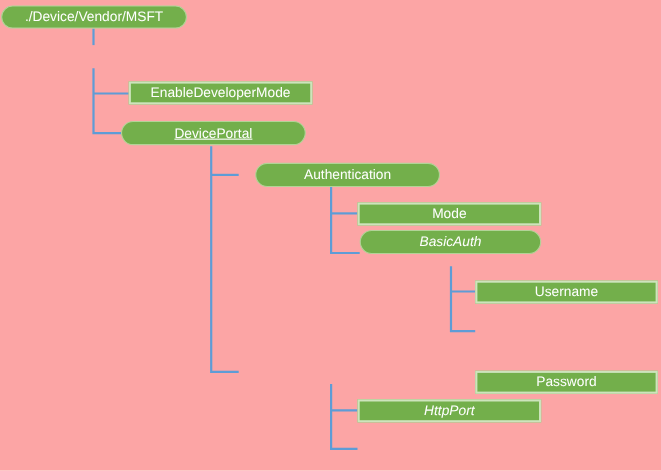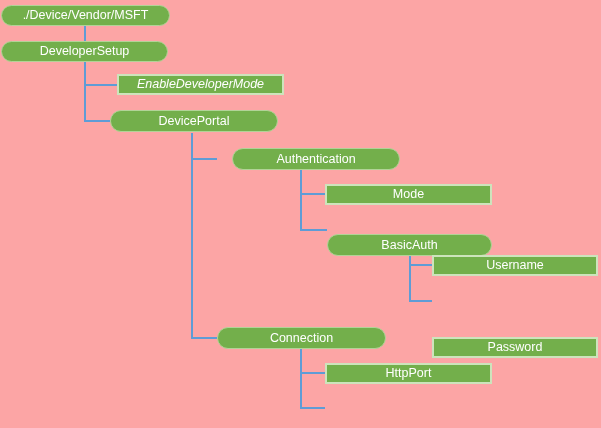--- a/index.html
+++ b/index.html
@@ -46,34 +46,32 @@
     <path d="M301 170 V230 H327"></path>
     <path d="M301 194 H325"></path>
     <path d="M410 242 V301 H432"></path>
     <path d="M410 265 H432"></path>
     <path d="M301 349 V408 H325"></path>
     <path d="M301 373 H325"></path>
   </svg>
 
   <div class="node stadium" style="left:1px;   top:5px;   width:169px; height:21px;">./Device/Vendor/MSFT</div>
 
-  <div class="node stadium" style="left:1px;   top:41px;  width:167px; height:21px;">DeveloperSetup</div>
 
-  <div class="node rect" style="left:117px; top:74px;  width:167px; height:21px;font-style:italic;">EnableDeveloperMode</div>
+  <div class="node rect" style="left:117px; top:74px;  width:167px; height:21px;">EnableDeveloperMode</div>
 
-  <div class="node stadium" style="left:110px; top:110px; width:168px; height:22px;">DevicePortal</div>
+  <div class="node stadium" style="left:110px; top:110px; width:168px; height:22px;text-decoration:underline;">DevicePortal</div>
 
   <div class="node stadium" style="left:232px; top:148px; width:168px; height:22px;">Authentication</div>
 
   <div class="node rect" style="left:325px; top:184px; width:167px; height:21px;">Mode</div>
 
-  <div class="node stadium" style="left:327px; top:234px; width:165px; height:22px;">BasicAuth</div>
+  <div class="node stadium" style="left:327px; top:209px; width:165px; height:22px;font-style:italic;">BasicAuth</div>
 
   <div class="node rect" style="left:432px; top:255px; width:166px; height:21px;">Username</div>
 
   <div class="node rect" style="left:432px; top:290px; width:166px; height:21px;margin-top:47px;">Password</div>
 
-  <div class="node stadium" style="left:217px; top:327px; width:169px; height:22px;">Connection</div>
 
-  <div class="node rect" style="left:325px; top:363px; width:167px; height:21px;">HttpPort</div>
+  <div class="node rect" style="left:325px; top:363px; width:167px; height:21px;font-style:italic;">HttpPort</div>
 
 
 </div>
 
 </body></html>

